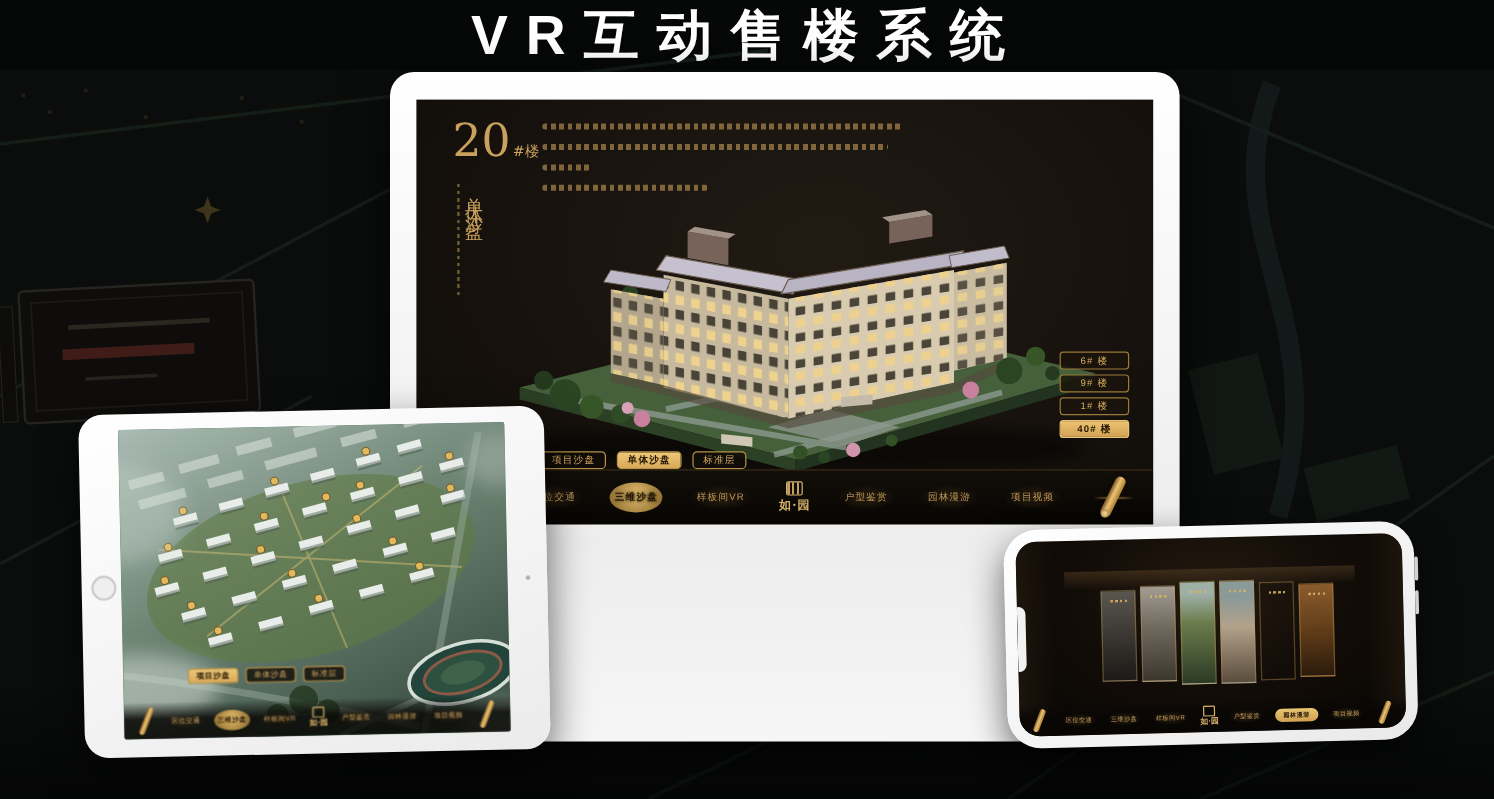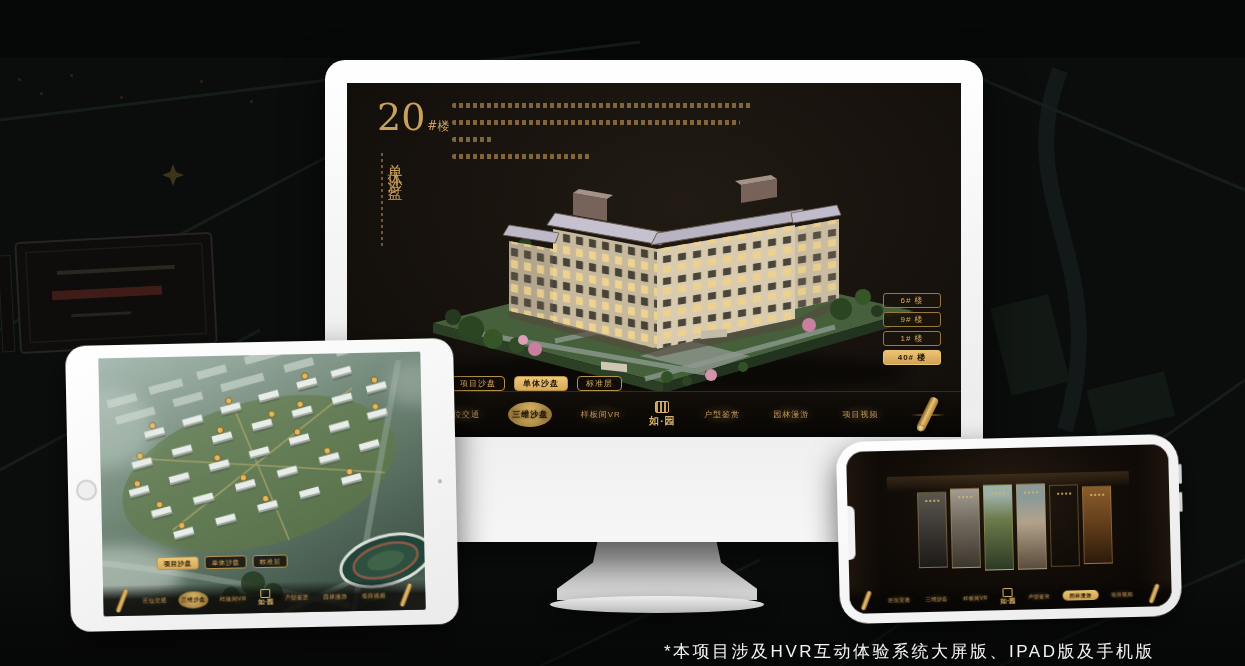--- a/index.html
+++ b/index.html
@@ -14,21 +14,21 @@
   .main-title{position:absolute;left:0;right:0;top:0;margin:0;height:58px;line-height:58px;
     text-align:center;color:#fff;font-size:46px;font-weight:bold;letter-spacing:15px;
     font-family:"Liberation Sans",sans-serif;}
 
   
   .monitor-stand{position:absolute;left:557px;top:506px;width:200px;height:94px;
     background:linear-gradient(180deg,#e6e6e6,#c2c2c2 55%,#dcdcdc);
     clip-path:polygon(24% 0,76% 0,82% 60%,100% 88%,100% 100%,0 100%,0 88%,18% 60%);}
   .monitor-base{position:absolute;left:550px;top:596px;width:214px;height:17px;border-radius:50%;
     background:linear-gradient(180deg,#f0f0f0,#b9b9b9);box-shadow:0 7px 16px rgba(0,0,0,.55);}
-  .monitor-frame{position:absolute;left:325px;top:60px;width:658px;height:482px;border-radius:20px;
+  .monitor-frame{position:absolute;left:325px;top:60px;width:658px;height:558px;border-radius:20px;
     background:linear-gradient(180deg,#ffffff,#ededed 70%,#f6f6f6);
     box-shadow:0 14px 40px rgba(0,0,0,.65);}
   .monitor-screen{position:absolute;left:22px;top:23px;width:614px;height:354px;overflow:hidden;
     background:radial-gradient(ellipse at 55% 35%, #211b14 0%, #17120d 55%, #0e0b08 100%);}
 
   .screen-heading{position:absolute;left:30px;top:14px;color:#c9a05c;}
   .b-no{font-family:"DejaVu Serif",serif;font-size:38px;line-height:40px;}
   .b-suffix{font-size:12px;margin-left:2px;}
   .b-sub{margin-top:6px;margin-left:8px;writing-mode:vertical-rl;text-orientation:upright;
     font-family:"DejaVu Serif",serif;font-size:15px;letter-spacing:7px;height:118px;}
@@ -180,20 +180,21 @@
       <rect x="1000" y="300" width="60" height="90" transform="rotate(-14 1030 345)"></rect>
       <rect x="1090" y="380" width="80" height="46" transform="rotate(-14 1130 400)"></rect>
     </g>
     <linearGradient id="vig" x1="0" y1="0" x2="0" y2="1">
       <stop offset="0" stop-color="rgba(0,0,0,0)"></stop>
         <stop offset="1" stop-color="rgba(0,0,0,0.5)"></stop>
     </linearGradient>
     <rect y="566" width="1245" height="100" fill="url(#vig)"></rect>
   </svg>
 
+  <h1 class="main-title">VR互动售楼系统</h1>
 
   <div class="monitor-stand"></div>
   <div class="monitor-base"></div>
   <div class="monitor-frame">
     <div class="monitor-screen">
 
       <div class="screen-heading">
         <div class="b-no"><span>20</span><span class="b-suffix">#楼</span></div>
         <div class="b-sub">单体沙盘</div>
       </div>
@@ -479,15 +480,14 @@
         <span class="mini-item">项目视频</span>
         <span class="mini-scroll">
             <i></i>
           </span>
       </div>
 
       <div class="notch"></div>
     </div>
   </div>
 
-  <div class="footnote">*本项目涉及HVR互动体验系统大屏版、IPAD版及手机版</div>
 
 </div>
 
 </body></html>

